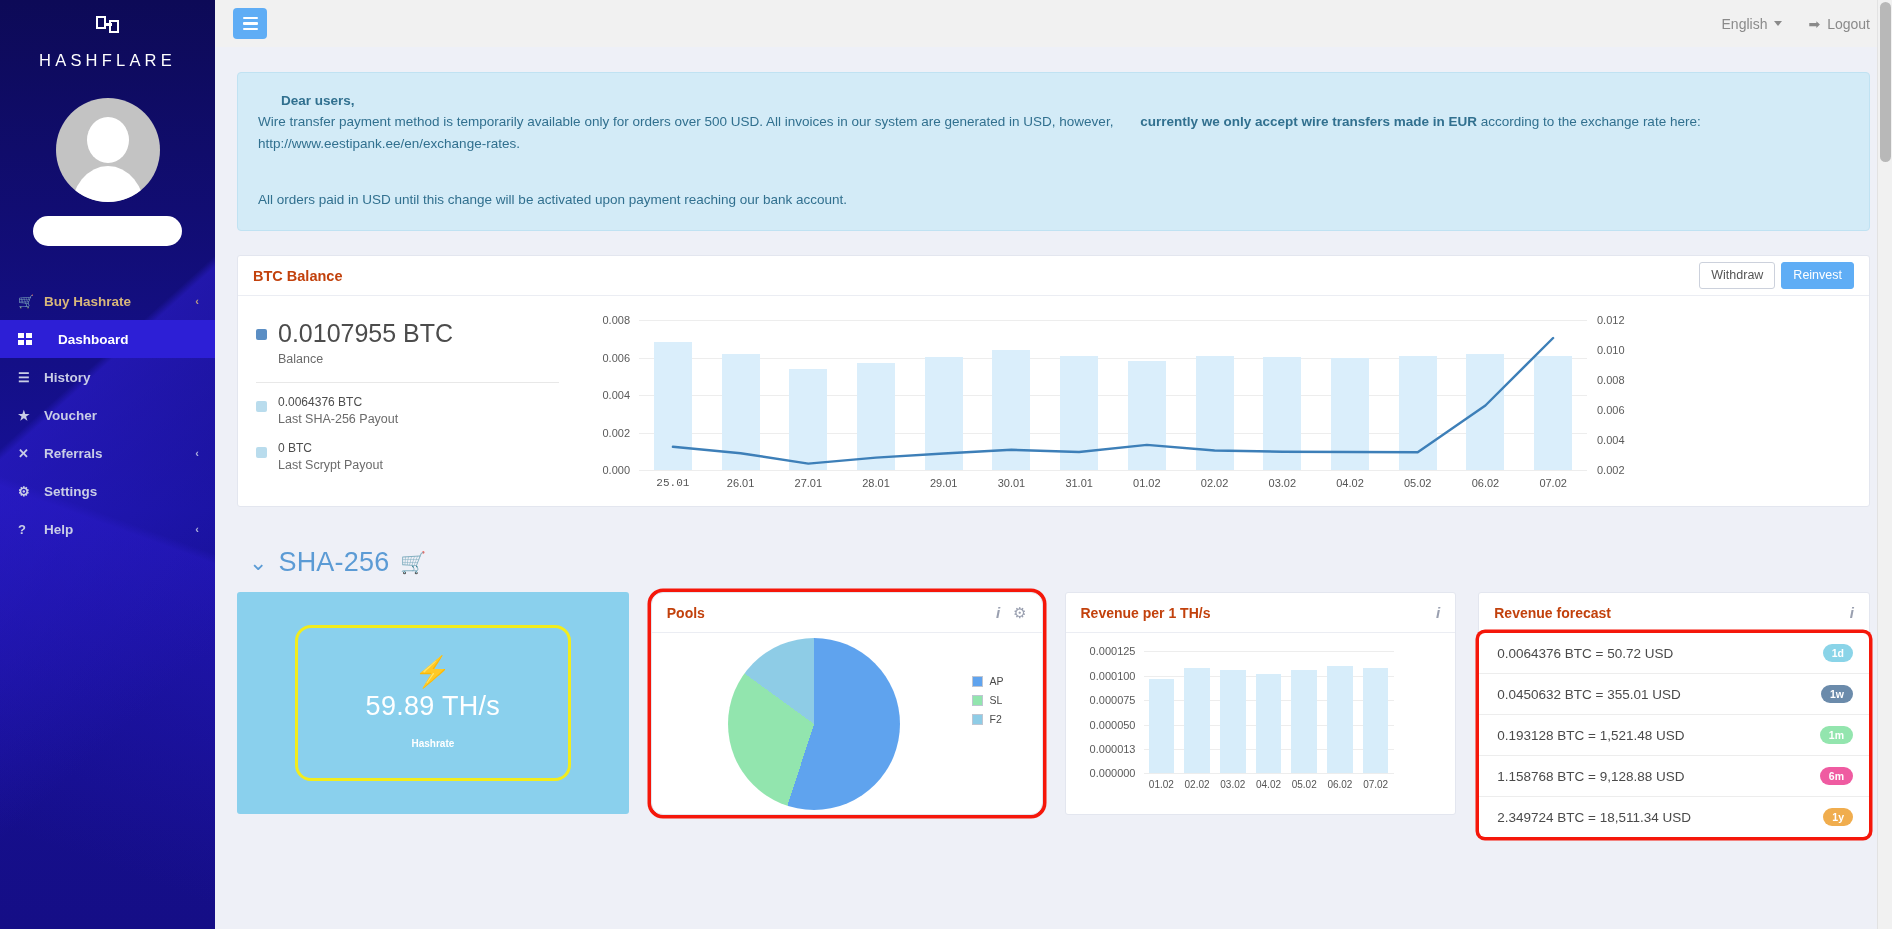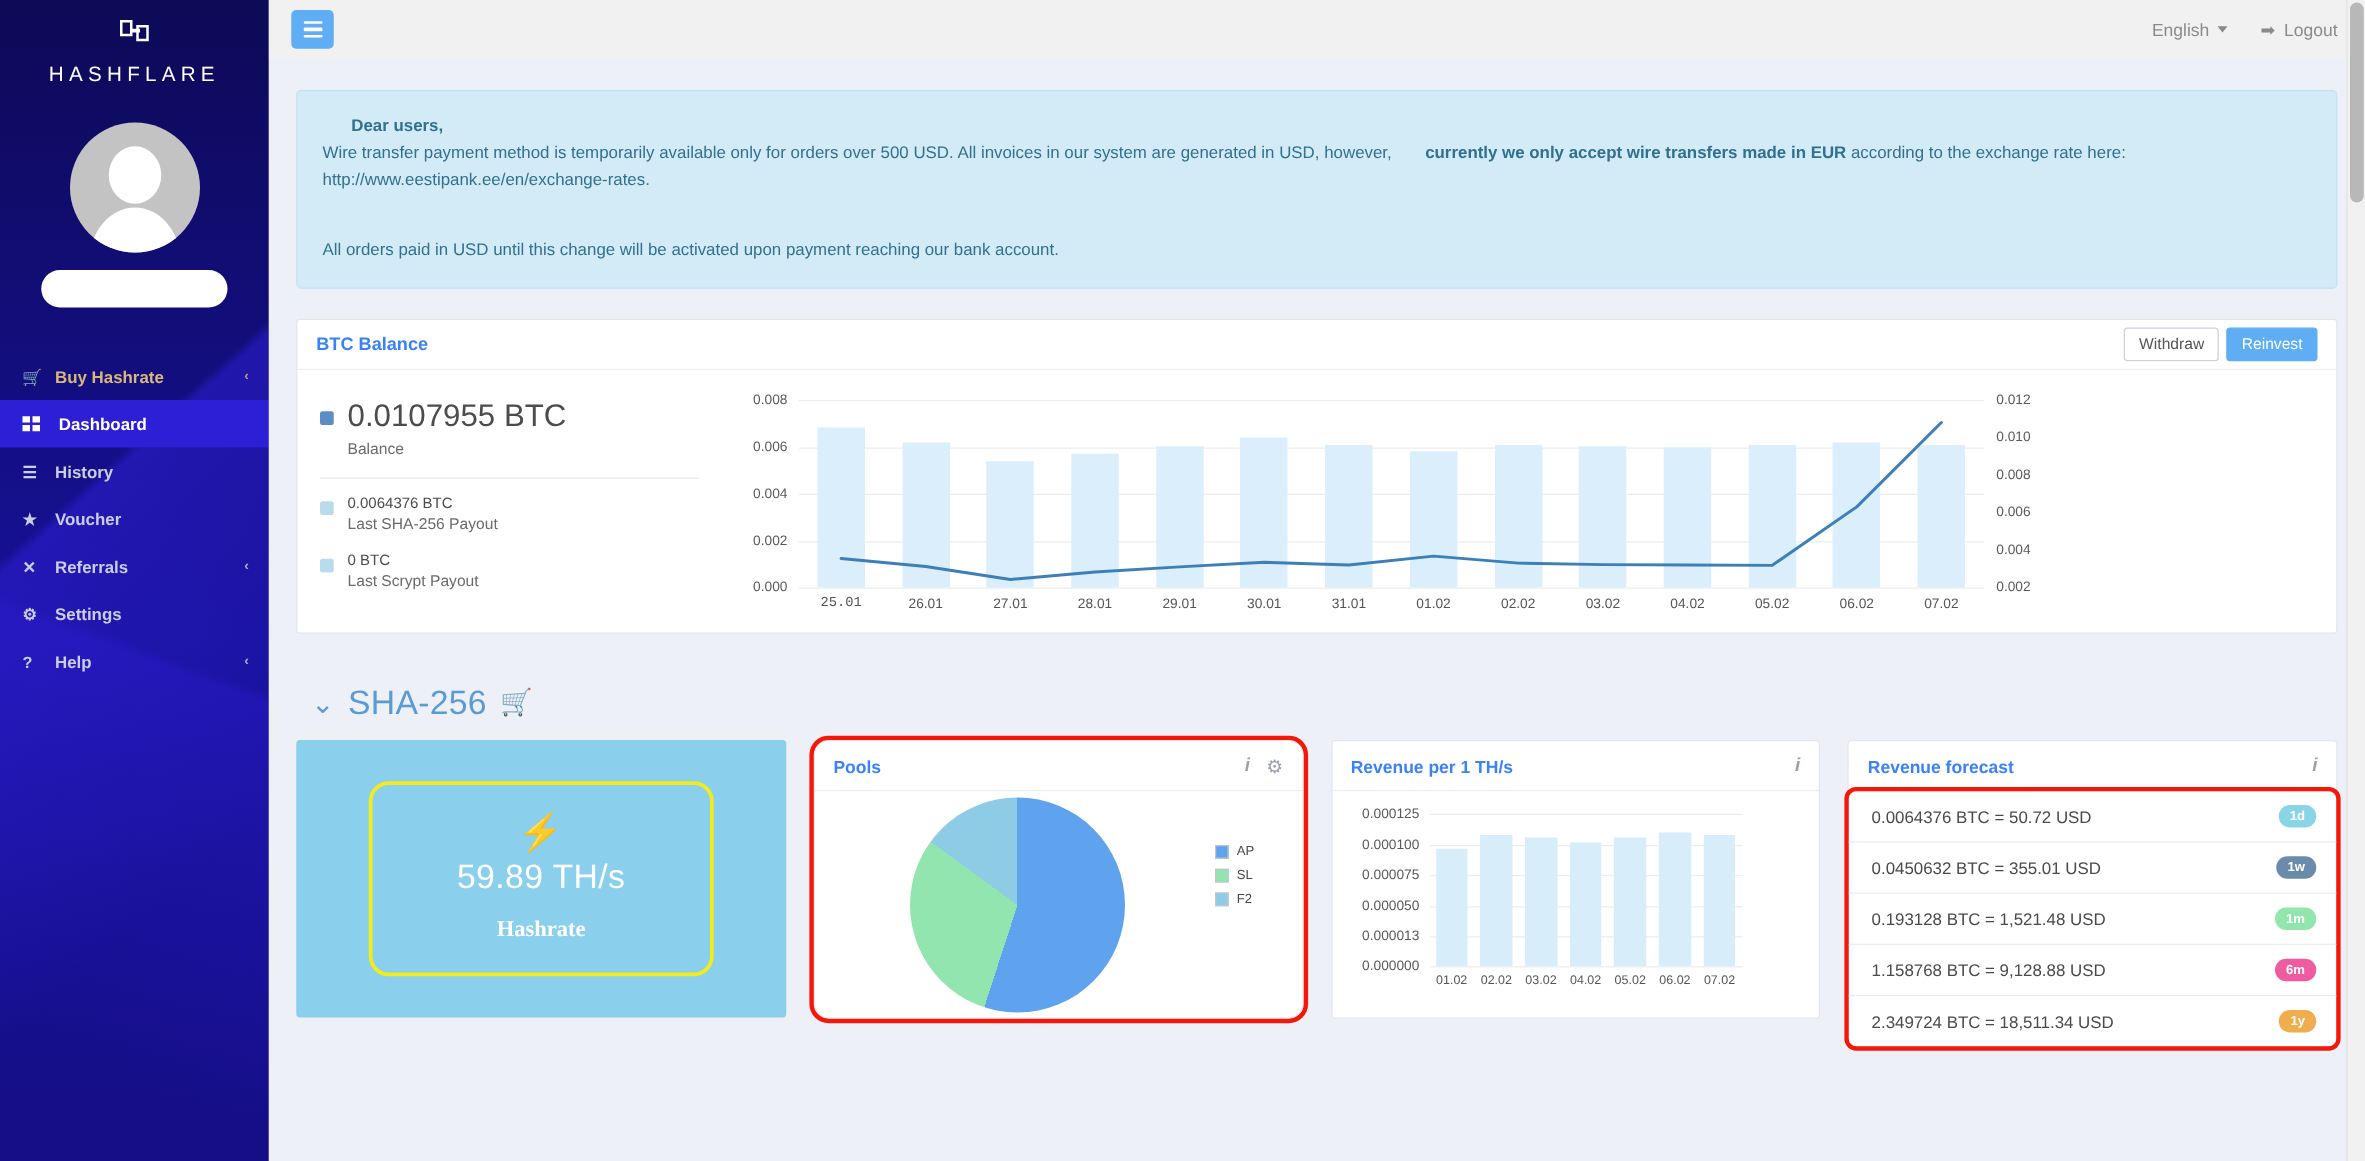--- a/index.html
+++ b/index.html
@@ -52,21 +52,21 @@
     font-size: 13.5px; font-weight: bold; cursor: pointer;
     position: relative;
   }
   .nav-item .ico {
     width: 22px; flex: 0 0 22px; display: flex; align-items: center;
     font-size: 13px; line-height: 1;
   }
   .nav-item .lbl { flex: 1 1 auto; padding-left: 4px; }
   .nav-item .chev { font-size: 11px; opacity: .85; }
   .nav-item.buy { color: #d8b77a; }
-  .nav-item.active { background: #2d1fd6; color: #ffffff; }
+  .nav-item.active { background: #2d1fd6; color: #ffffff; gap: 11px; }
   .nav-item.active .lbl { padding-left: 7px; }
 
   
   .ico-dash { display:inline-block; width:14px; height:12px; position:relative; }
   .ico-dash i { position:absolute; background:#fff; width:6px; height:5px; display:block; }
   .ico-dash i:nth-child(1){left:0;top:0}.ico-dash i:nth-child(2){left:8px;top:0}
   .ico-dash i:nth-child(3){left:0;top:7px}.ico-dash i:nth-child(4){left:8px;top:7px}
 
   
   .main { flex: 1 1 auto; height: 929px; position: relative; overflow: hidden; background:#eef0f7; }
@@ -97,21 +97,21 @@
   }
   .notice b { font-weight: bold; margin-left: 23px; }
   .notice p + p { margin-top: 35px; }
 
   
   .card { background: #fff; border: 1px solid #e3e6ef; border-radius: 3px; }
   .card-head {
     height: 40px; display: flex; align-items: center; justify-content: space-between;
     padding: 0 15px; border-bottom: 1px solid #ebedf3;
   }
-  .card-title { color: #3b82f6; font-weight: bold; font-size: 14.5px; }
+  .card-title { color: #c2410c; font-weight: bold; font-size: 14.5px; }
   .card-title.small { font-size: 14px; }
   .head-icons { display:flex; align-items:center; gap:13px; color:#9aa0b0; }
 
   .btn {
     font-size: 12.5px; padding: 5px 11px; border-radius: 3px; cursor: pointer;
     border: 1px solid #ccd1dc; background: #fff; color: #555; line-height: 1.2;
   }
   .btn.primary { background: #5fadf5; border-color:#5fadf5; color:#fff; }
   .head-btns { display:flex; gap:6px; }
 
@@ -156,21 +156,21 @@
     background: #8ad0ed; border-radius: 3px; height: 222px;
     display: flex; align-items: center; justify-content: center;
   }
   .hashrate-inner {
     border: 3px solid #f2ec1c; border-radius: 16px;
     width: 276px; height: 156px; display: flex; flex-direction: column;
     align-items: center; justify-content: center; color: #fff;
   }
   .bolt { font-size: 30px; line-height: 1; margin-bottom: 4px; }
   .hash-val { font-size: 27px; font-weight: 300; letter-spacing: .3px; }
-  .hash-lbl { font-size: 18px; font-weight: bold; margin-top: 16px; font-family: Liberation Serif, serif; }
+  .hash-lbl { font-size: 10px; font-weight: bold; margin-top: 16px; }
 
   .hl-red { box-shadow: 0 0 0 3.5px #f5170a; border-radius: 12px; }
 
   .pie-wrap { height: 181px; position: relative; display:flex; align-items:center; }
   .pie { width: 172px; height: 172px; border-radius: 50%; margin-left: 76px; }
   .pie-legend {
     position: absolute; right: 38px; top: 42px; display: flex;
     flex-direction: column; gap: 7px; font-size: 10.5px; color: #4a4a4a;
   }
   .pie-legend .li { display:flex; align-items:center; gap: 6px; }

